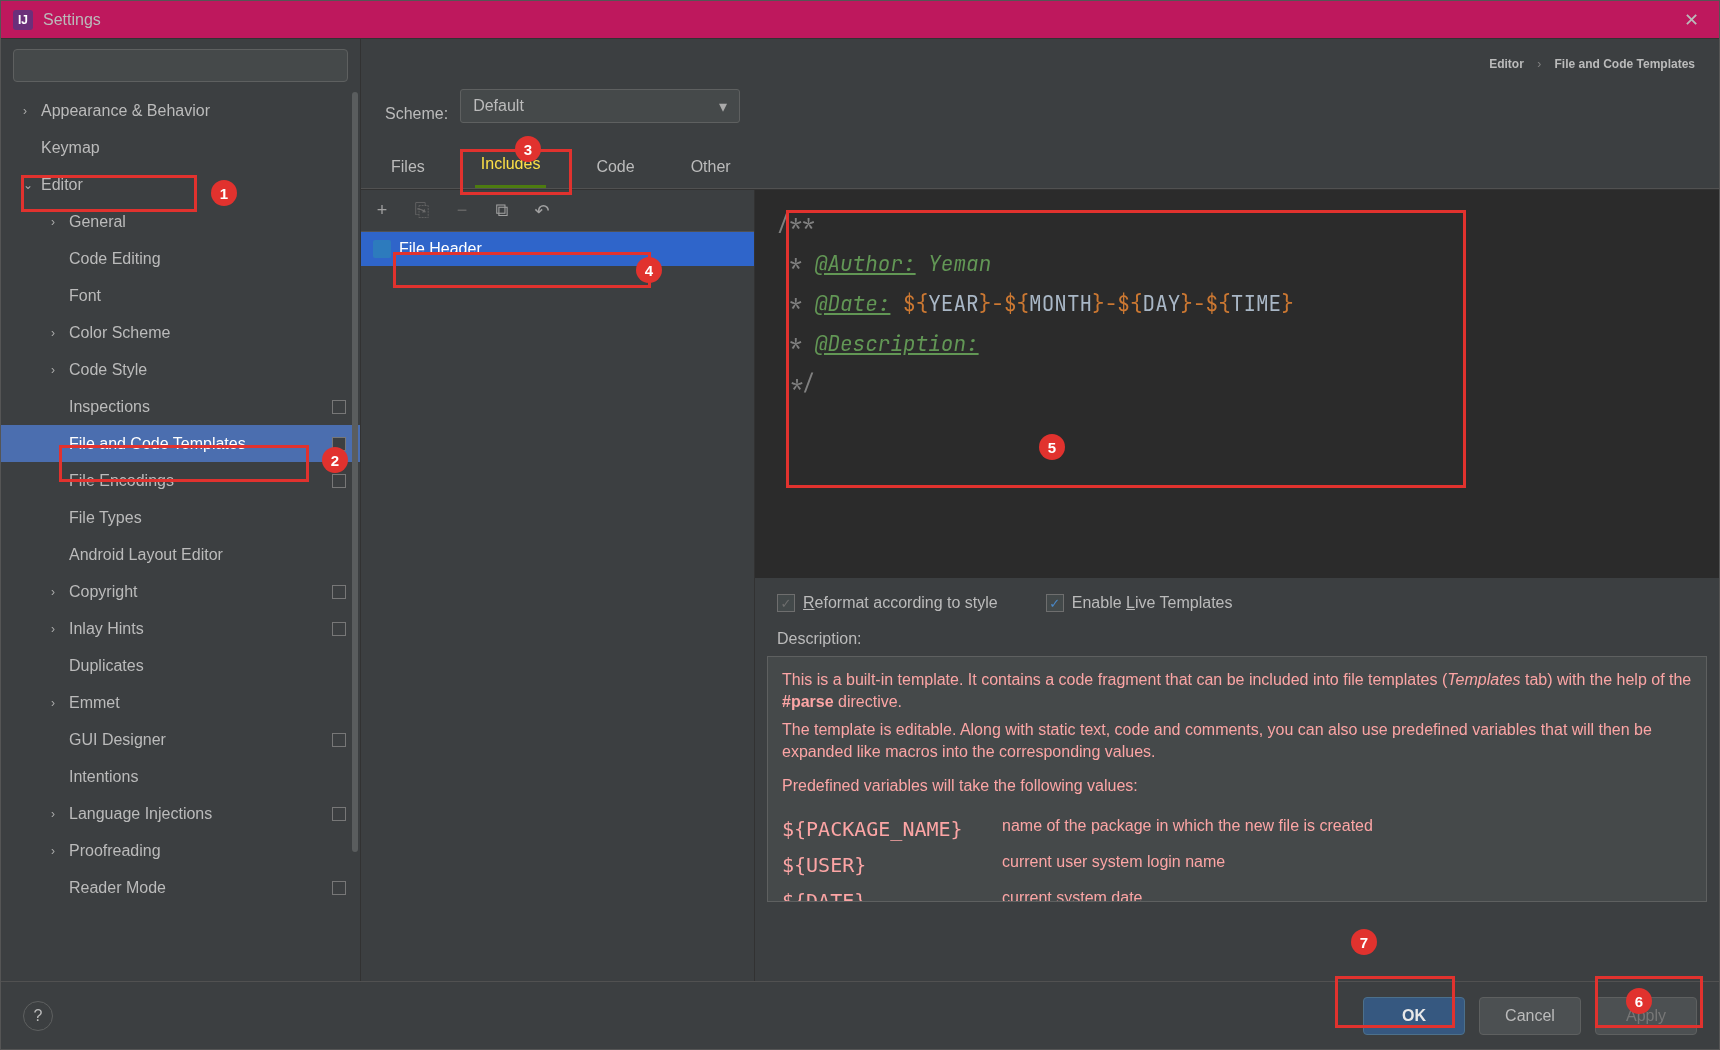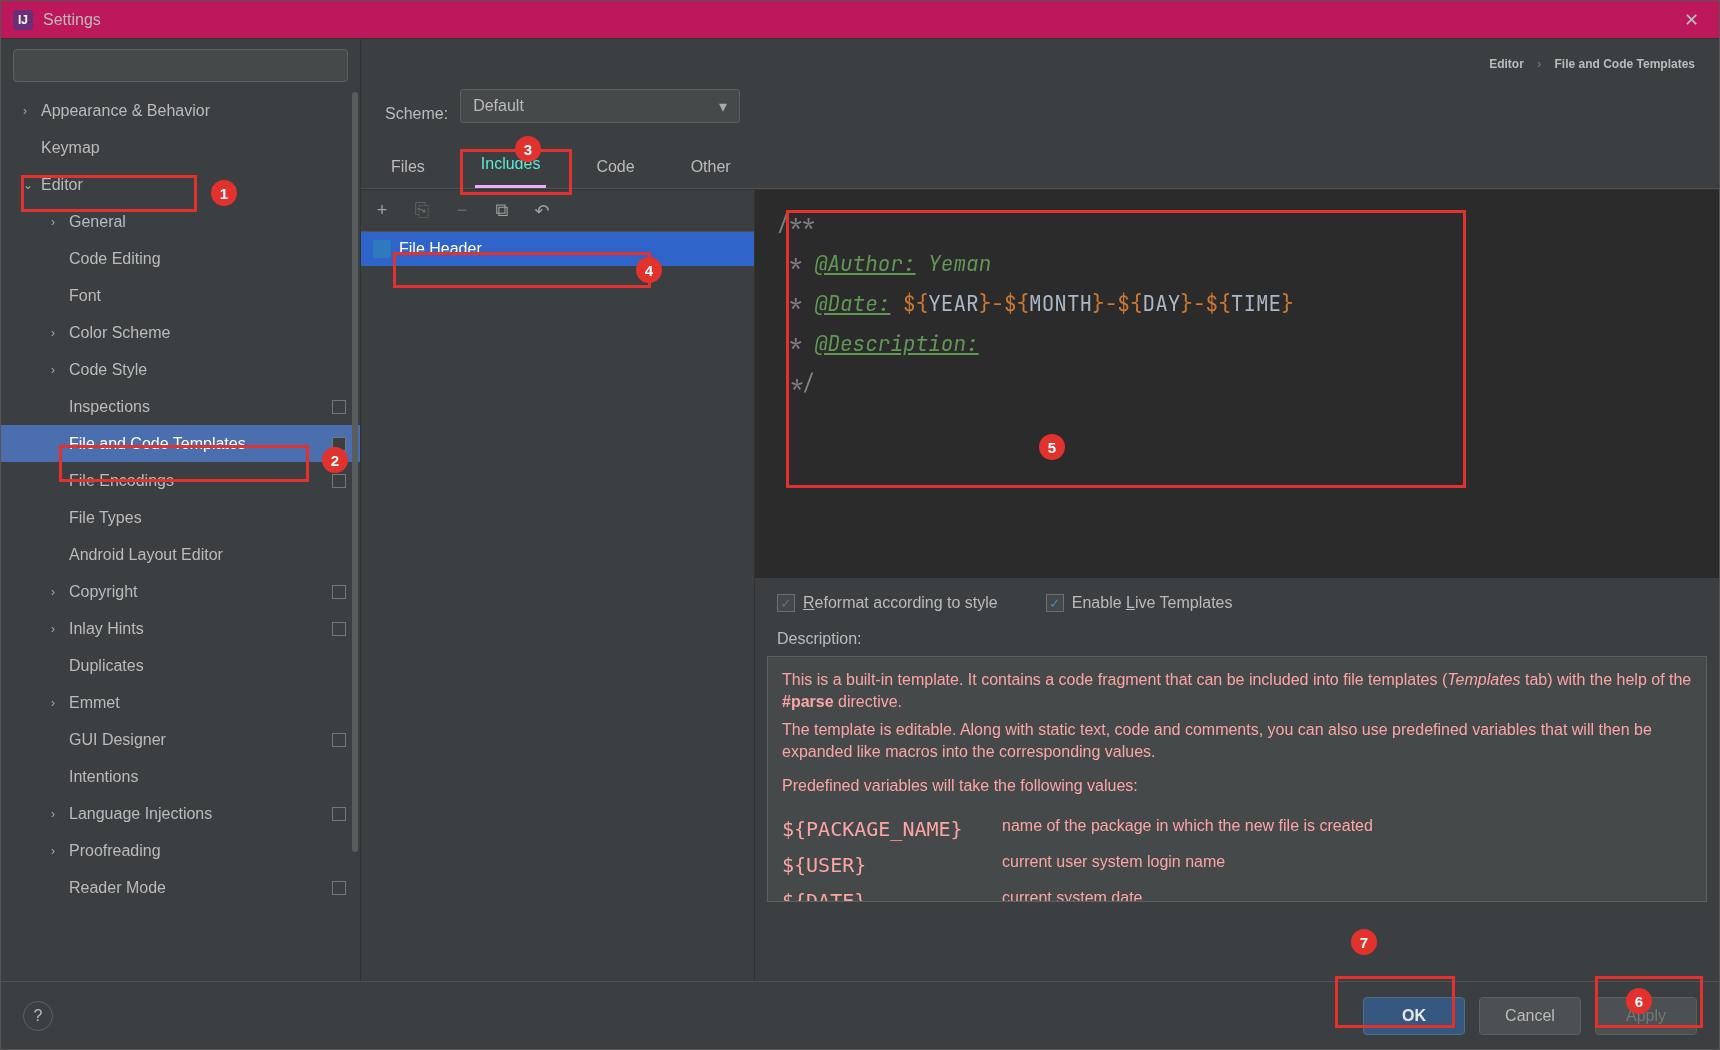--- a/index.html
+++ b/index.html
@@ -161,22 +161,22 @@
   border-bottom: 1px solid #515151;
   position: relative;
   align-items: flex-end;
 }
 .tab {
   padding: 8px 6px 12px 6px;
   cursor: pointer;
   color: #bbbbbb;
 }
 .tab.active {
-  border-bottom: 3px solid #f0abfc;
-  color: #5eead4;
+  border-bottom: 3px solid #4d7c0f;
+  color: #fde047;
 }
 .redbox.r3 { left: 460px; top: 149px; width: 112px; height: 46px; }
 .nb3 { left: 515px; top: 136px; }
 
 .workarea {
   flex: 1;
   display: flex;
   border-top: 1px solid #323232;
 }
 .listpanel {

